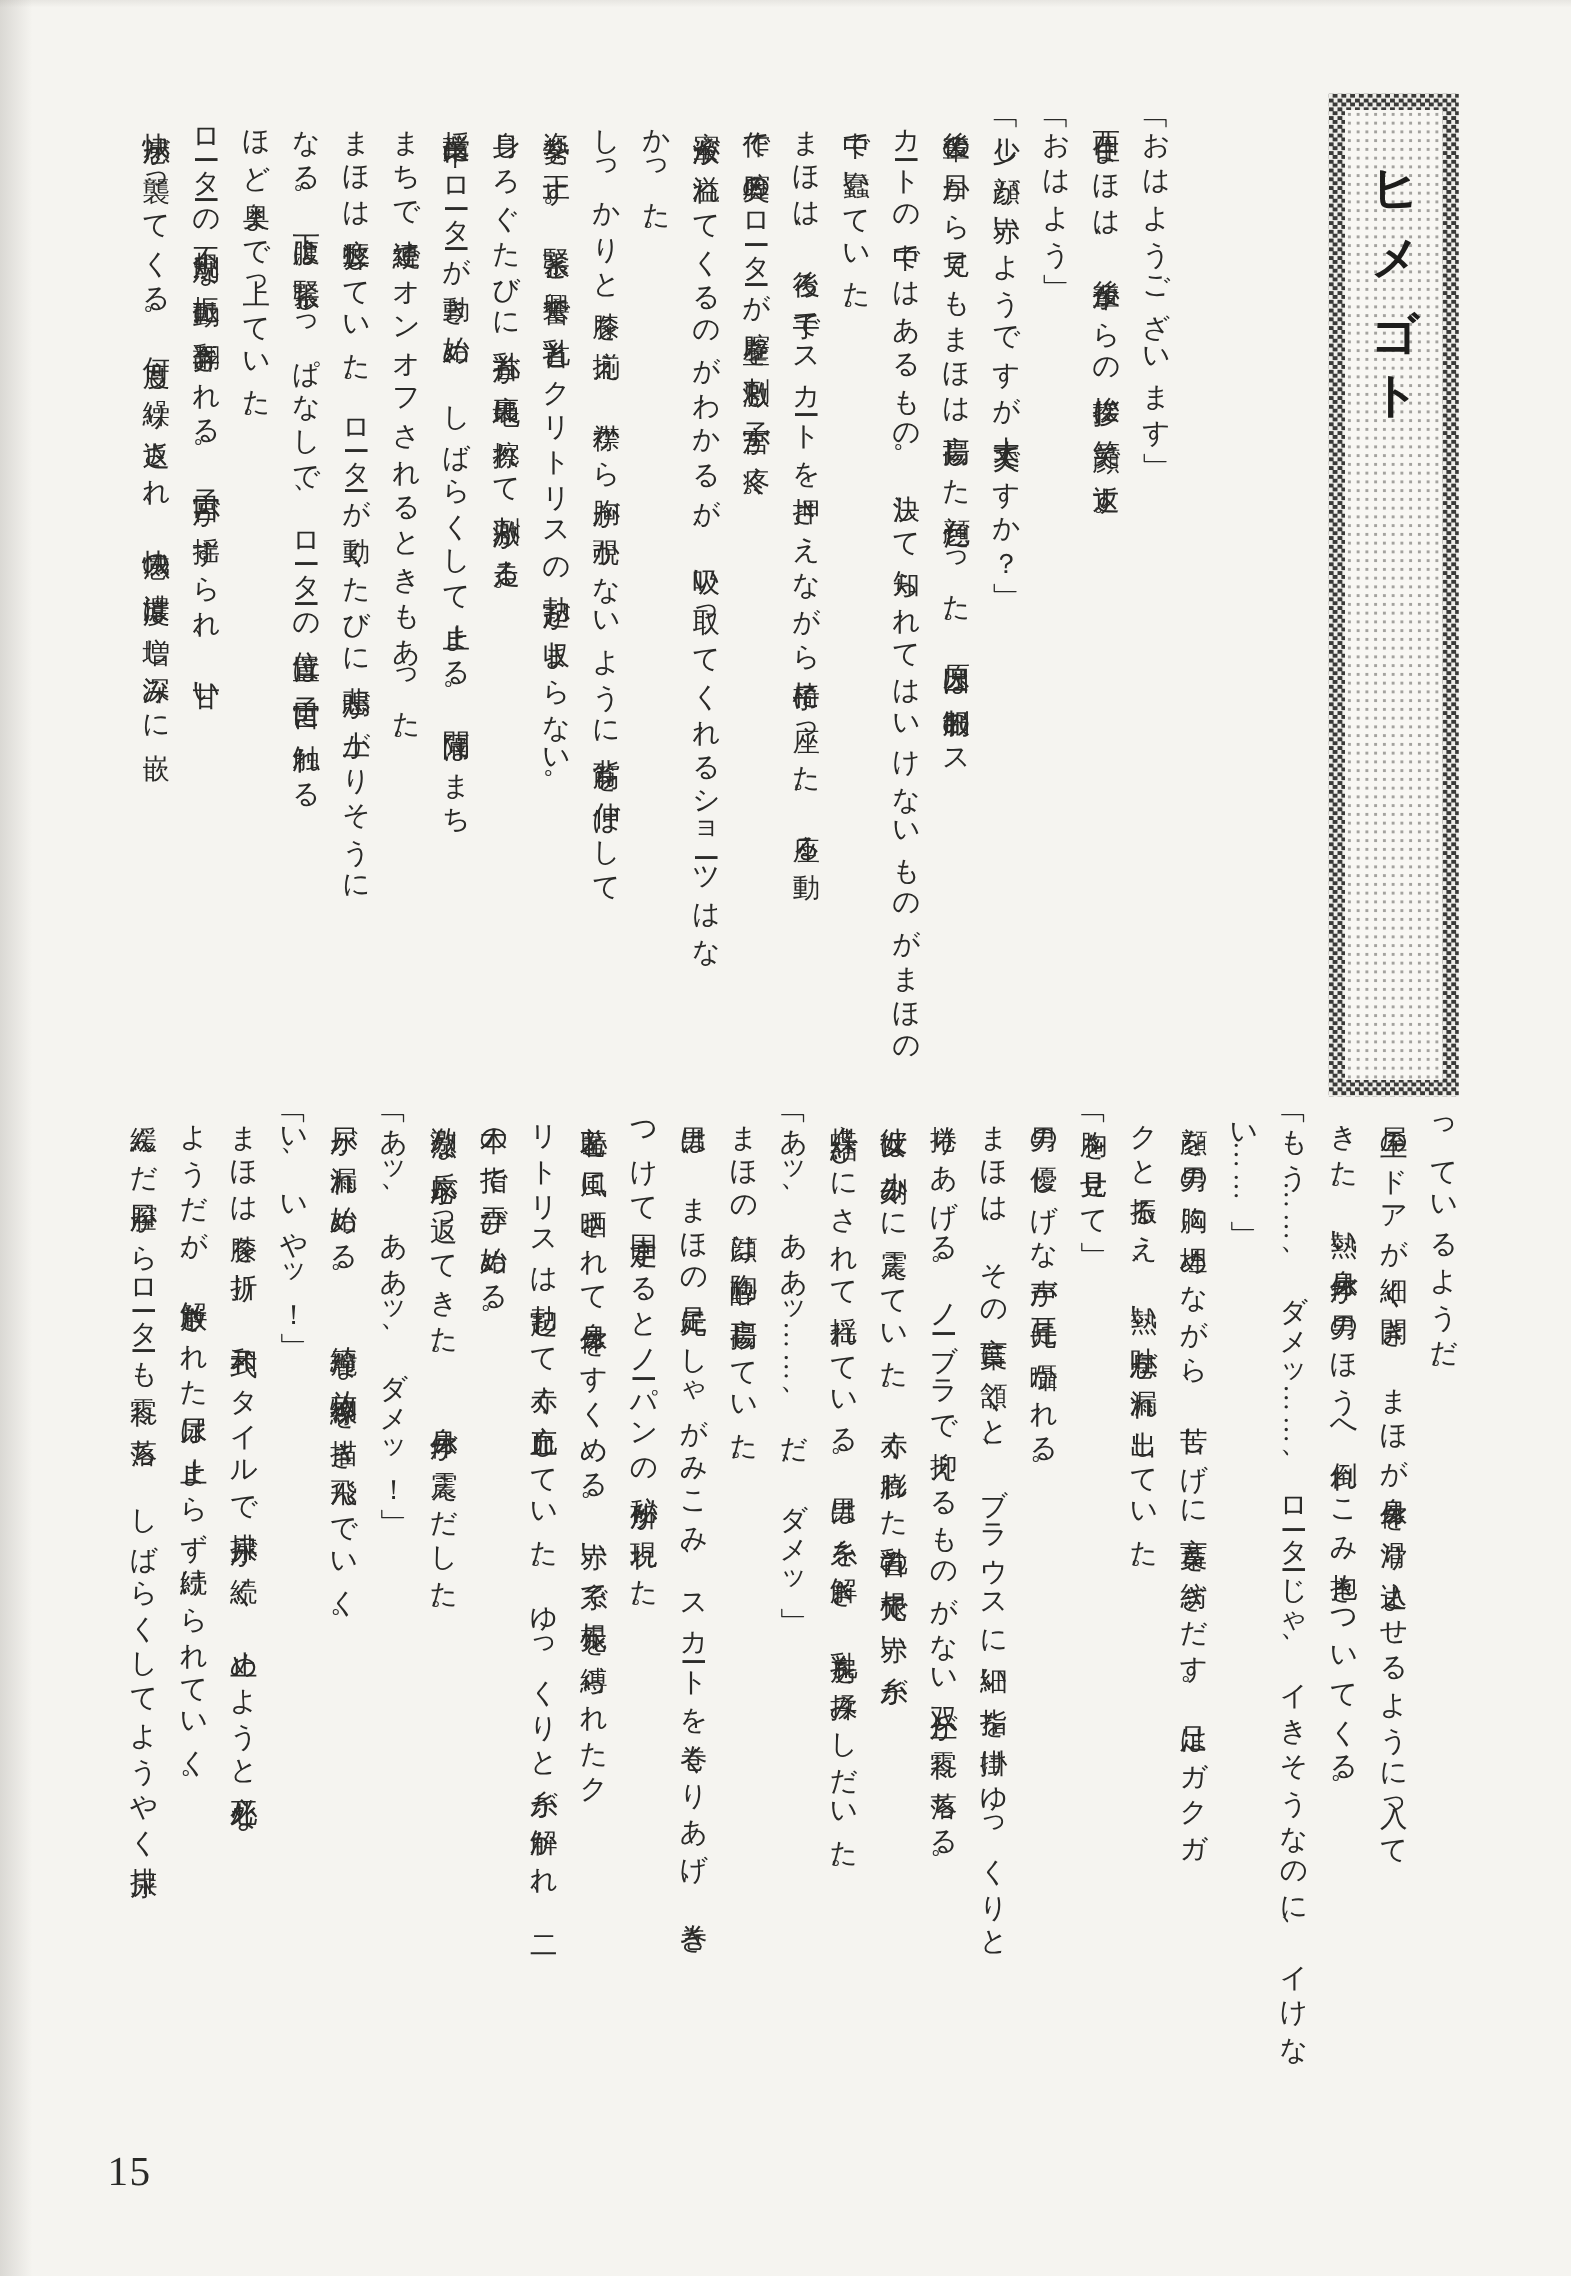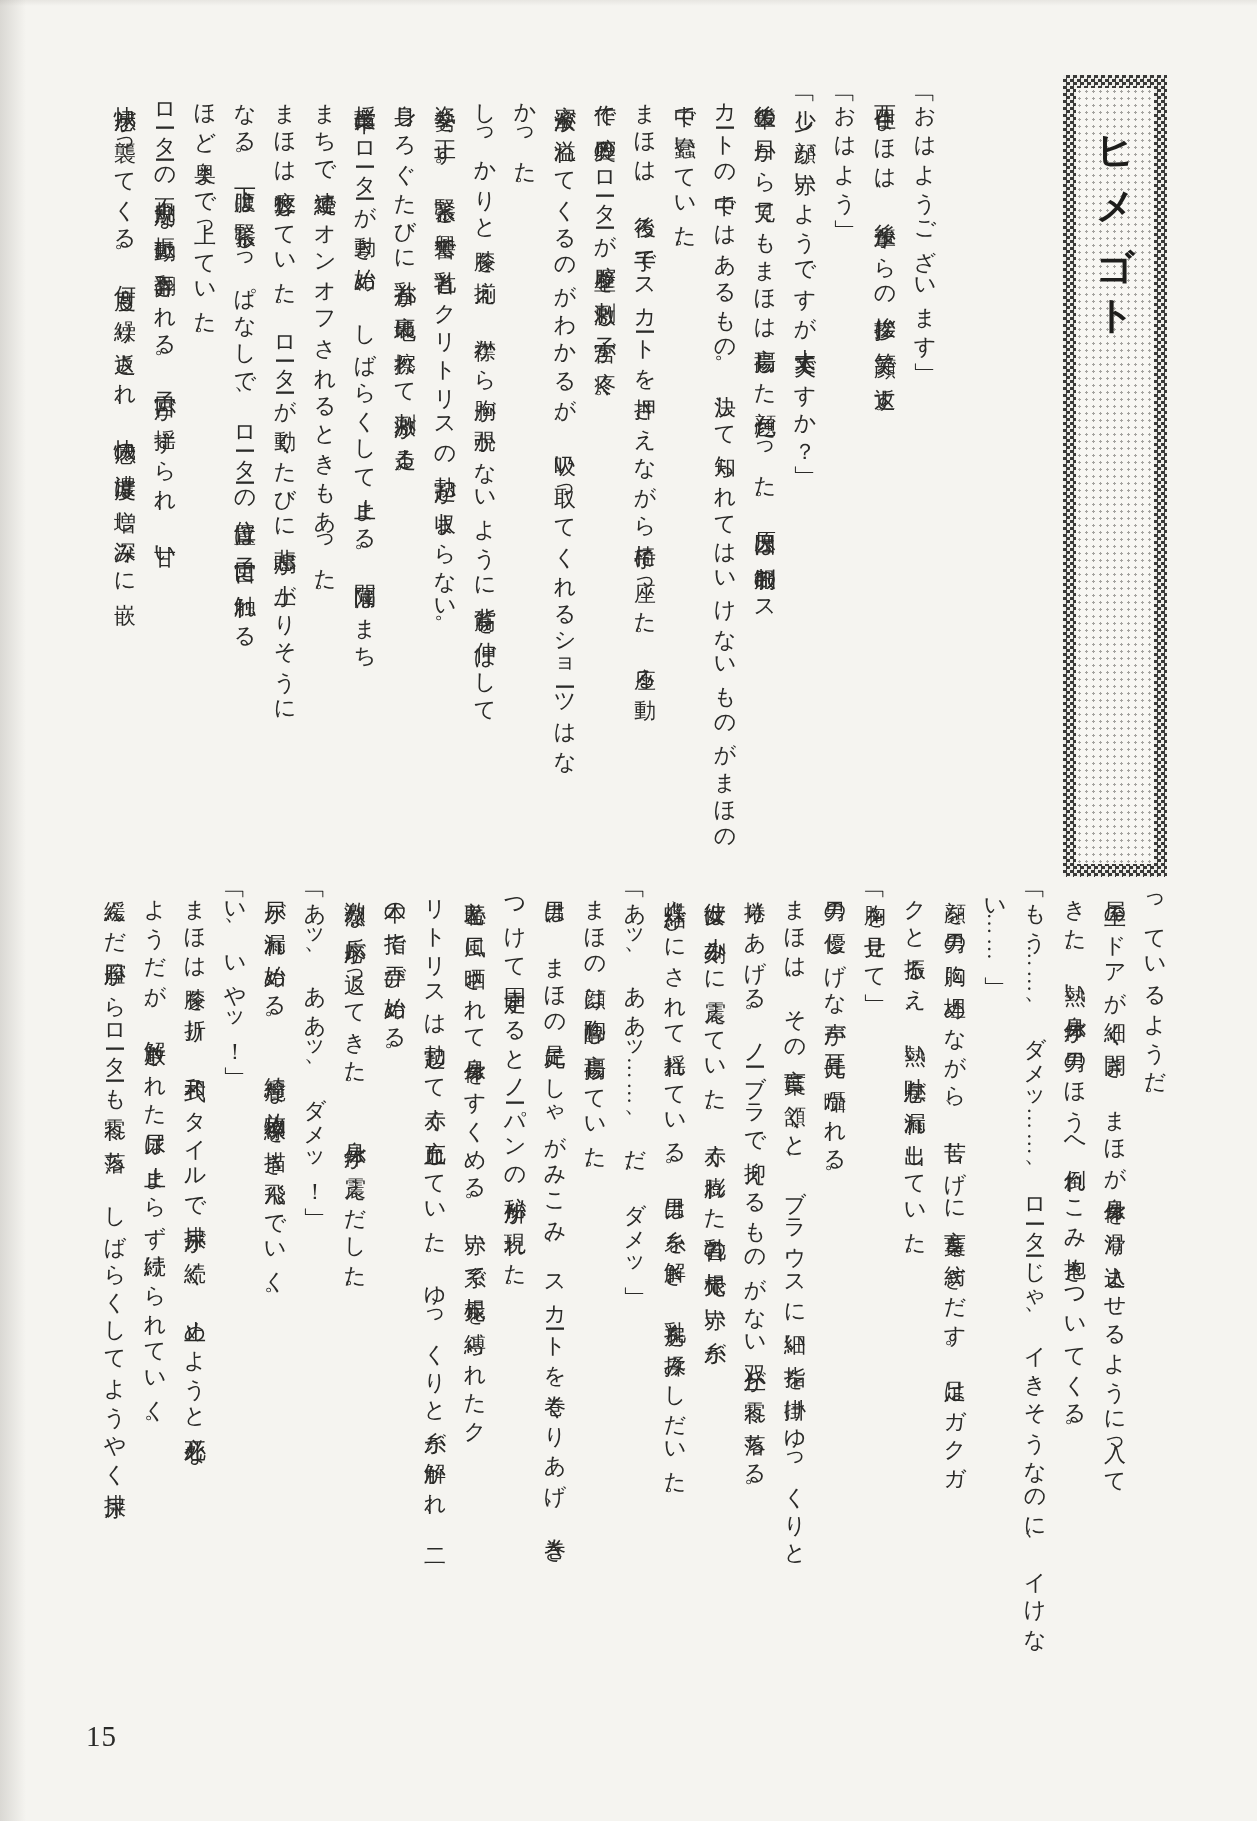--- a/index.html
+++ b/index.html
@@ -74,21 +74,21 @@
   }
   #section2{
     left:85px;top:884px;
     width:1090px;height:810px;
   }
 
   
   .page-number{
     position:absolute;
     left:86px;top:1720px;
-    font-size:29px;
+    font-size:33px;
     color:#2a2a28;
     letter-spacing:1px;
   }
 </style>
 </head>
 <body>
 
 <div class="page">
 
   <div class="title-box">

